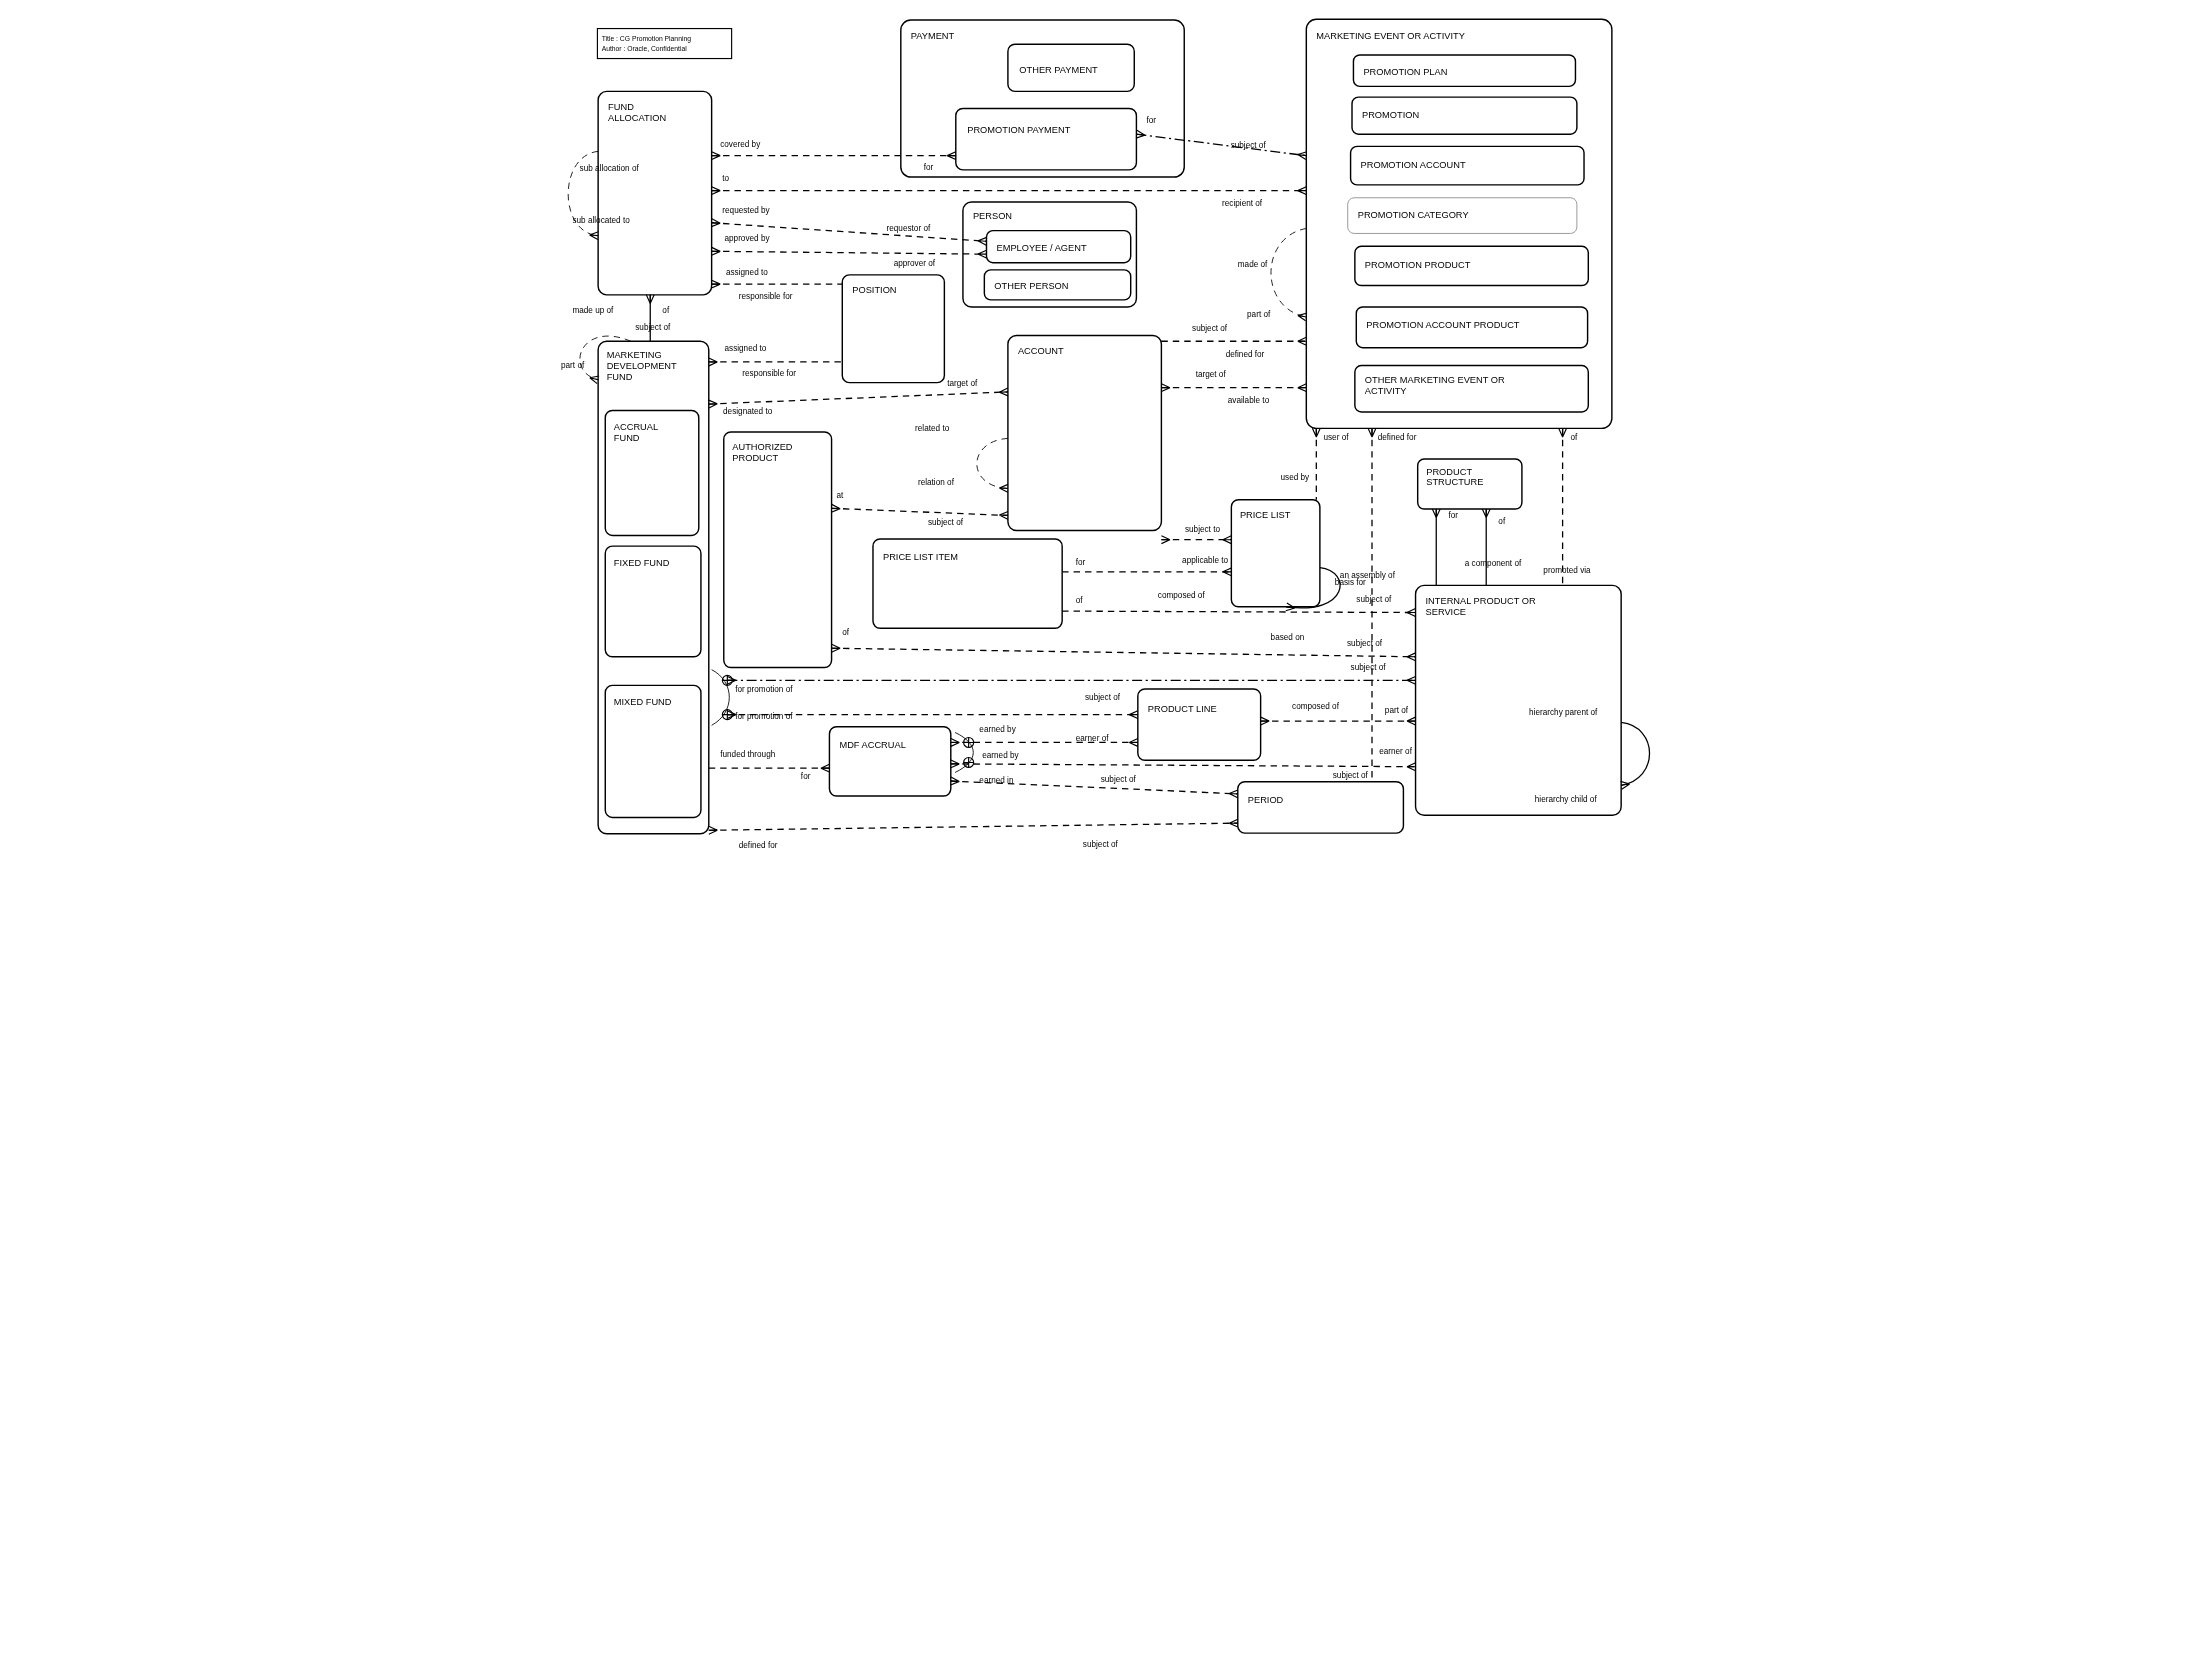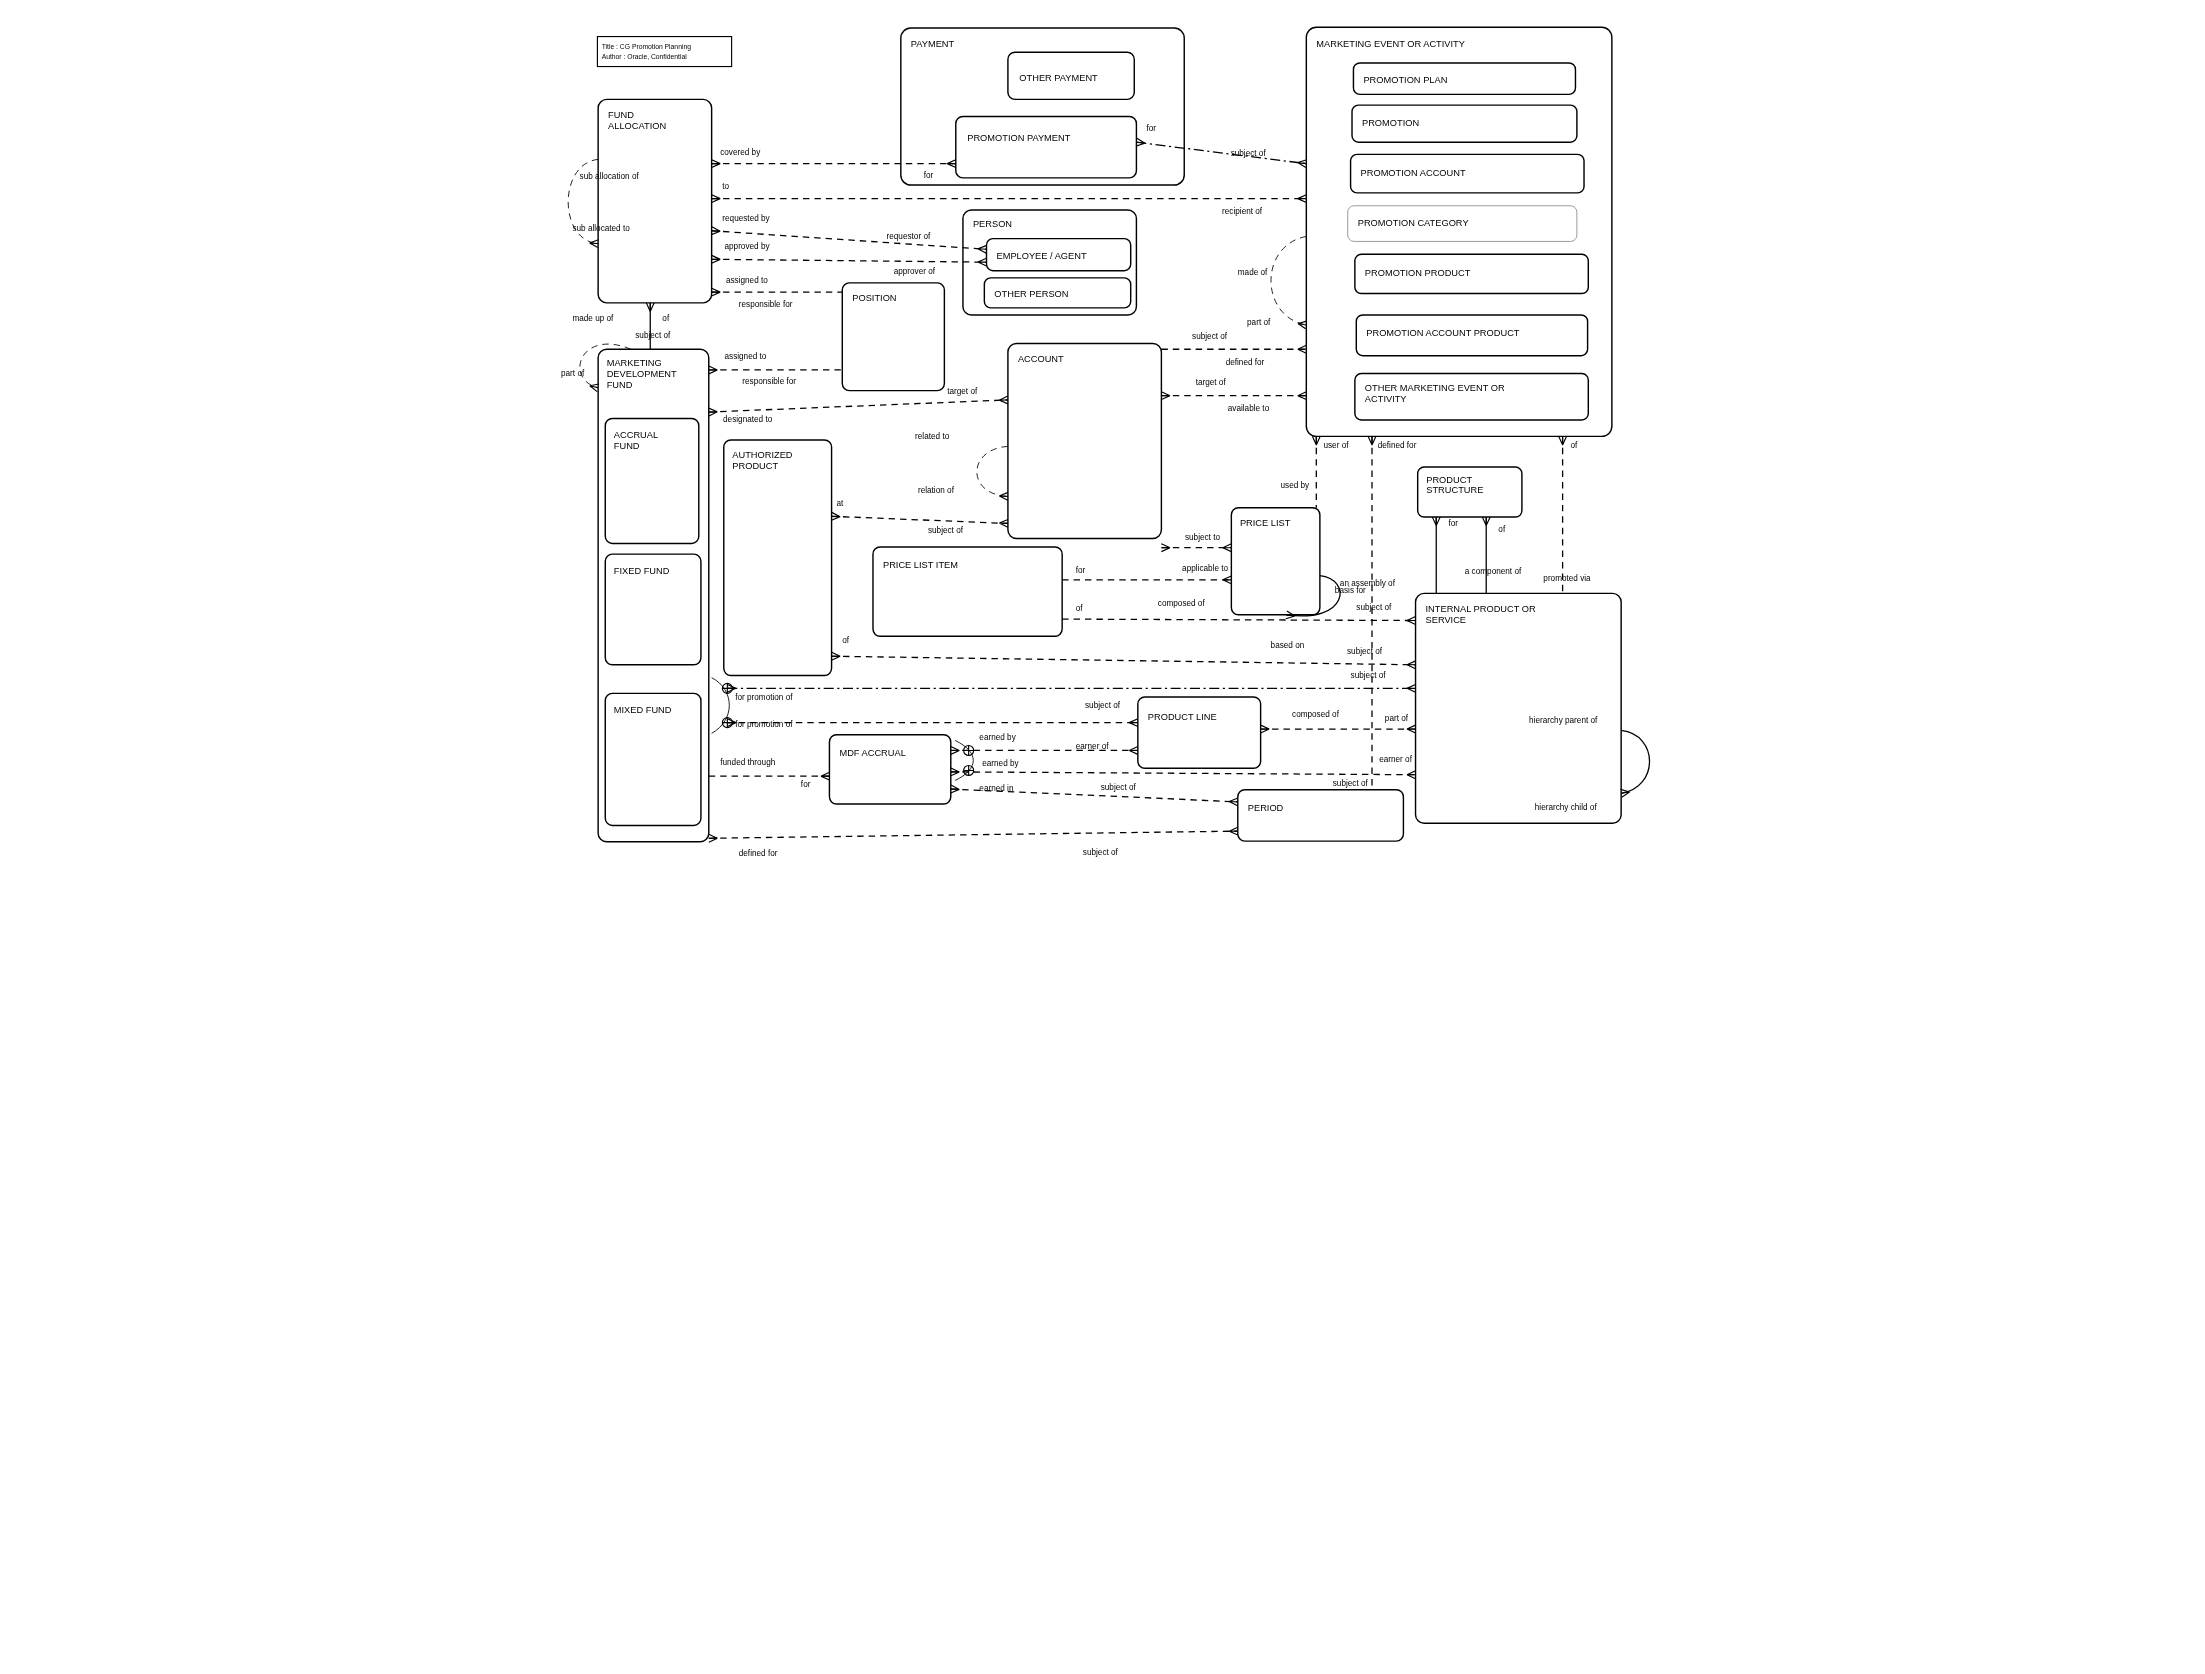--- a/index.html
+++ b/index.html
@@ -1,17 +1,17 @@
 <!DOCTYPE html>
 <html style="font-size:11px"><head>
 <meta charset="utf-8">
 <style>
   html,body{margin:0;padding:0;background:#ffffff;}
   body{font-family:"Liberation Sans",sans-serif;}
-  #stage{width:100%;max-width:1103px;margin:8px auto;display:block;}
+  #stage{width:100%;max-width:1103px;margin:0 auto;display:block;}
   svg{display:block;width:100%;height:auto;background:#ffffff;}
   .ent{fill:#ffffff;stroke:#000000;stroke-width:2;}
   .ent.thin{stroke:#8a8a8a;stroke-width:1.2;}
   .titlebox{fill:#ffffff;stroke:#000000;stroke-width:1.6;}
   .elbl{font-family:"Liberation Sans",sans-serif;font-size:13px;fill:#000000;}
   .rlbl{font-family:"Liberation Sans",sans-serif;font-size:11.5px;fill:#000000;}
   .rlbl.end{text-anchor:end;}
   .ttl{font-family:"Liberation Sans",sans-serif;font-size:9.5px;fill:#000000;}
   .rel{fill:none;stroke:#000000;stroke-width:1.8;}
   .rel.dashed{stroke-dasharray:9,7;}

